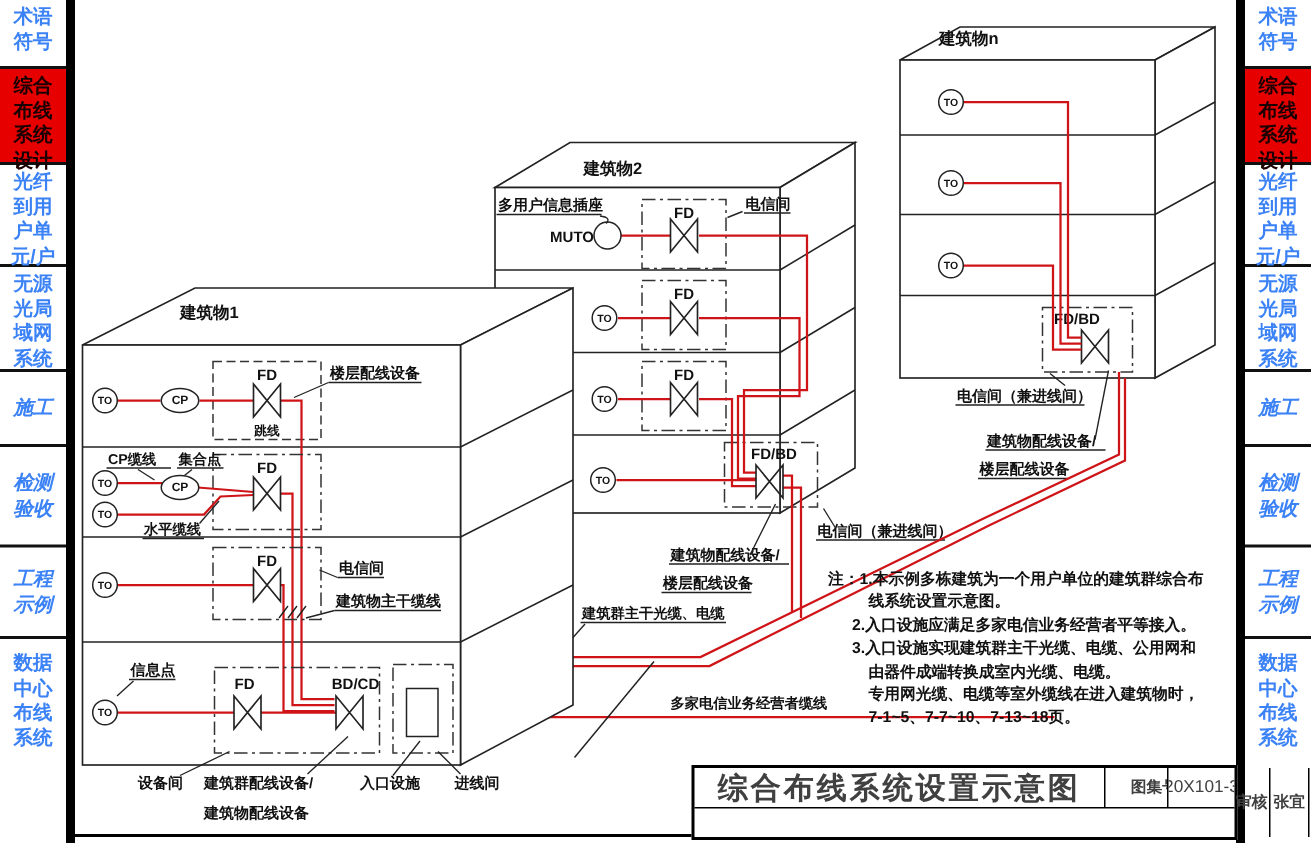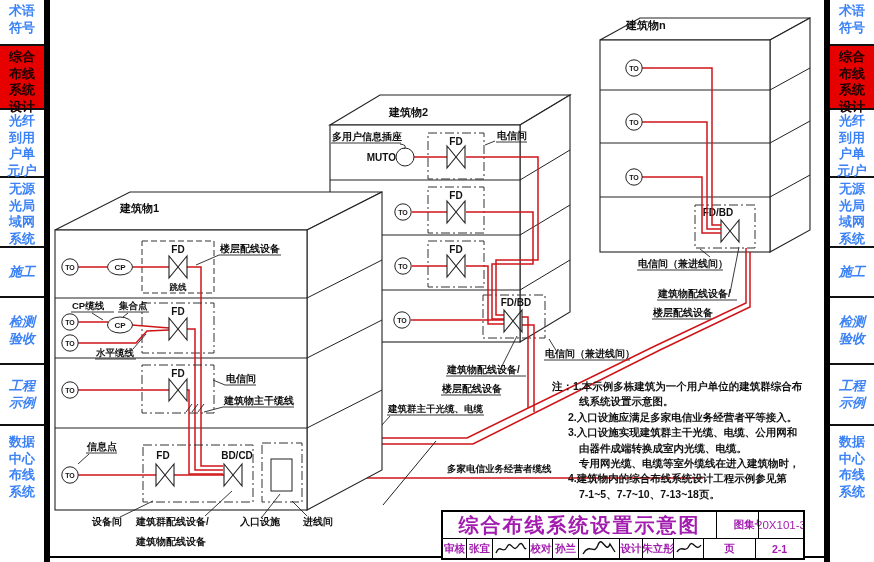--- a/index.html
+++ b/index.html
@@ -30,23 +30,23 @@
   text.sym{font-family:"Liberation Sans","DejaVu Sans",sans-serif;font-size:7px;
            font-weight:bold;fill:#111;text-anchor:middle;}
   text.bname{font-size:11px;}
   text.small{font-size:8.5px;}
   
   .notes{position:absolute;left:552px;top:379px;width:268px;z-index:2;
          font-size:10.5px;font-weight:bold;color:#111;line-height:15.4px;}
   .notes .l-cont{padding-left:27px;}
   .notes .l-num{padding-left:16px;}
   
-  .tblock{position:absolute;left:441px;top:510px;width:360px;height:46px;z-index:6;
+  .tblock{position:absolute;left:461px;top:510px;width:360px;height:46px;z-index:6;
           background:#fff;border:2px solid #000;box-sizing:content-box;
-          display:flex;flex-direction:column;color:#a21caf;}
+          display:flex;flex-direction:row;color:#404040;}
   .tb-r1{display:flex;height:26px;border-bottom:1px solid #000;}
   .tb-r2{display:flex;flex:1;}
   .tb-cell{box-sizing:border-box;display:flex;align-items:center;justify-content:center;
            border-left:1px solid #000;overflow:hidden;white-space:nowrap;}
   .tb-cell:first-child{border-left:none;}
   .tb-title{flex:0 0 273px;font-size:20px;font-weight:bold;letter-spacing:2px;}
   .tb-alab{flex:0 0 42px;font-size:10.5px;font-weight:bold;padding-left:24px;}
   .tb-aval{flex:0 0 45px;font-size:11.5px;}
   .tb-sm{font-size:10.5px;font-weight:bold;}
   .sig svg{display:block;}
@@ -260,21 +260,20 @@
   </g>
 </svg>
 
 <div class="notes">
   <div>注：1.本示例多栋建筑为一个用户单位的建筑群综合布</div>
   <div class="l-cont">线系统设置示意图。</div>
   <div class="l-num">2.入口设施应满足多家电信业务经营者平等接入。</div>
   <div class="l-num">3.入口设施实现建筑群主干光缆、电缆、公用网和</div>
   <div class="l-cont">由器件成端转换成室内光缆、电缆。</div>
   <div class="l-cont">专用网光缆、电缆等室外缆线在进入建筑物时，</div>
-  <div class="l-num">4.建筑物内的综合布线系统设计工程示例参见第</div>
   <div class="l-cont">7-1~5、7-7~10、7-13~18页。</div>
 </div>
 
 <div class="tblock">
   <div class="tb-r1">
     <div class="tb-cell tb-title">综合布线系统设置示意图</div>
     <div class="tb-cell tb-alab">图集号</div>
     <div class="tb-cell tb-aval">20X101-3</div>
   </div>
   <div class="tb-r2">

